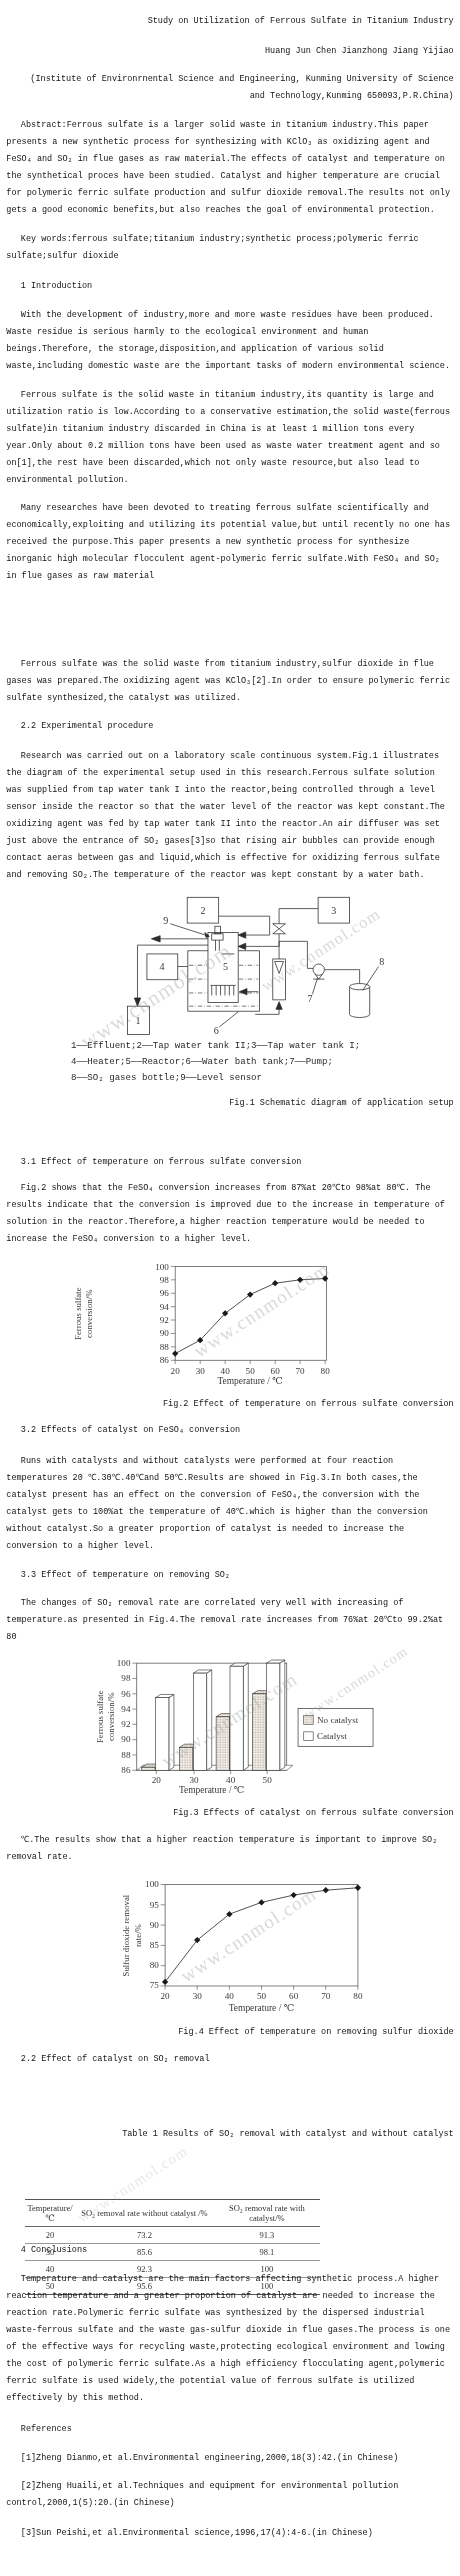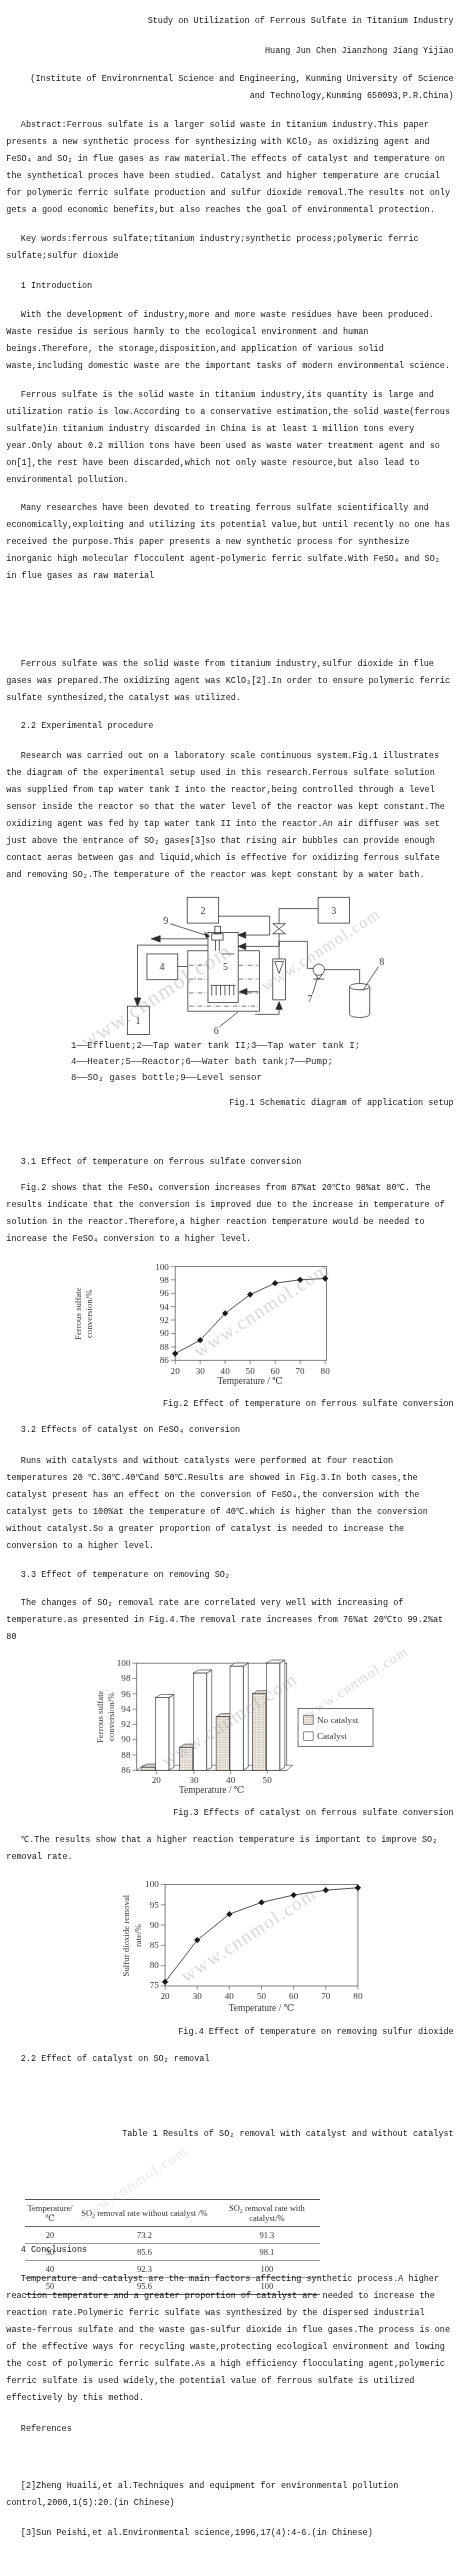--- a/index.html
+++ b/index.html
@@ -414,20 +414,21 @@
   <div class="blk mono para" style="top:2271px">Temperature and catalyst are the main factors affecting synthetic process.A higher
 reaction temperature and a greater proportion of catalyst are needed to increase the
 reaction rate.Polymeric ferric sulfate was synthesized by the dispersed industrial
 waste-ferrous sulfate and the waste gas-sulfur dioxide in flue gases.The process is one
 of the effective ways for recycling waste,protecting ecological environment and lowing
 the cost of polymeric ferric sulfate.As a high efficiency flocculating agent,polymeric
 ferric sulfate is used widely,the potential value of ferrous sulfate is utilized
 effectively by this method.</div>
 
   <div class="blk mono heading" style="top:2421px">References</div>
+  <div class="blk mono para" style="top:2450px">[1]Zheng Dianmo,et al.Environmental engineering,2000,18(3):42.(in Chinese)</div>
   <div class="blk mono para" style="top:2478px">[2]Zheng Huaili,et al.Techniques and equipment for environmental pollution
 control,2000,1(5):20.(in Chinese)</div>
   <div class="blk mono para" style="top:2525px">[3]Sun Peishi,et al.Environmental science,1996,17(4):4-6.(in Chinese)</div>
 
   <div class="wm" style="left:69px;top:984px;font-size:21.4px">www.cnnmol.com</div>
   <div class="wm" style="left:252px;top:940px;font-size:16.4px">www.cnnmol.com</div>
   <div class="wm" style="left:183px;top:1299px;font-size:19px">www.cnnmol.com</div>
   <div class="wm" style="left:151px;top:1709px;font-size:19px">www.cnnmol.com</div>
   <div class="wm" style="left:296px;top:1675px;font-size:14px">www.cnnmol.com</div>
   <div class="wm" style="left:170px;top:1924px;font-size:19px">www.cnnmol.com</div>

